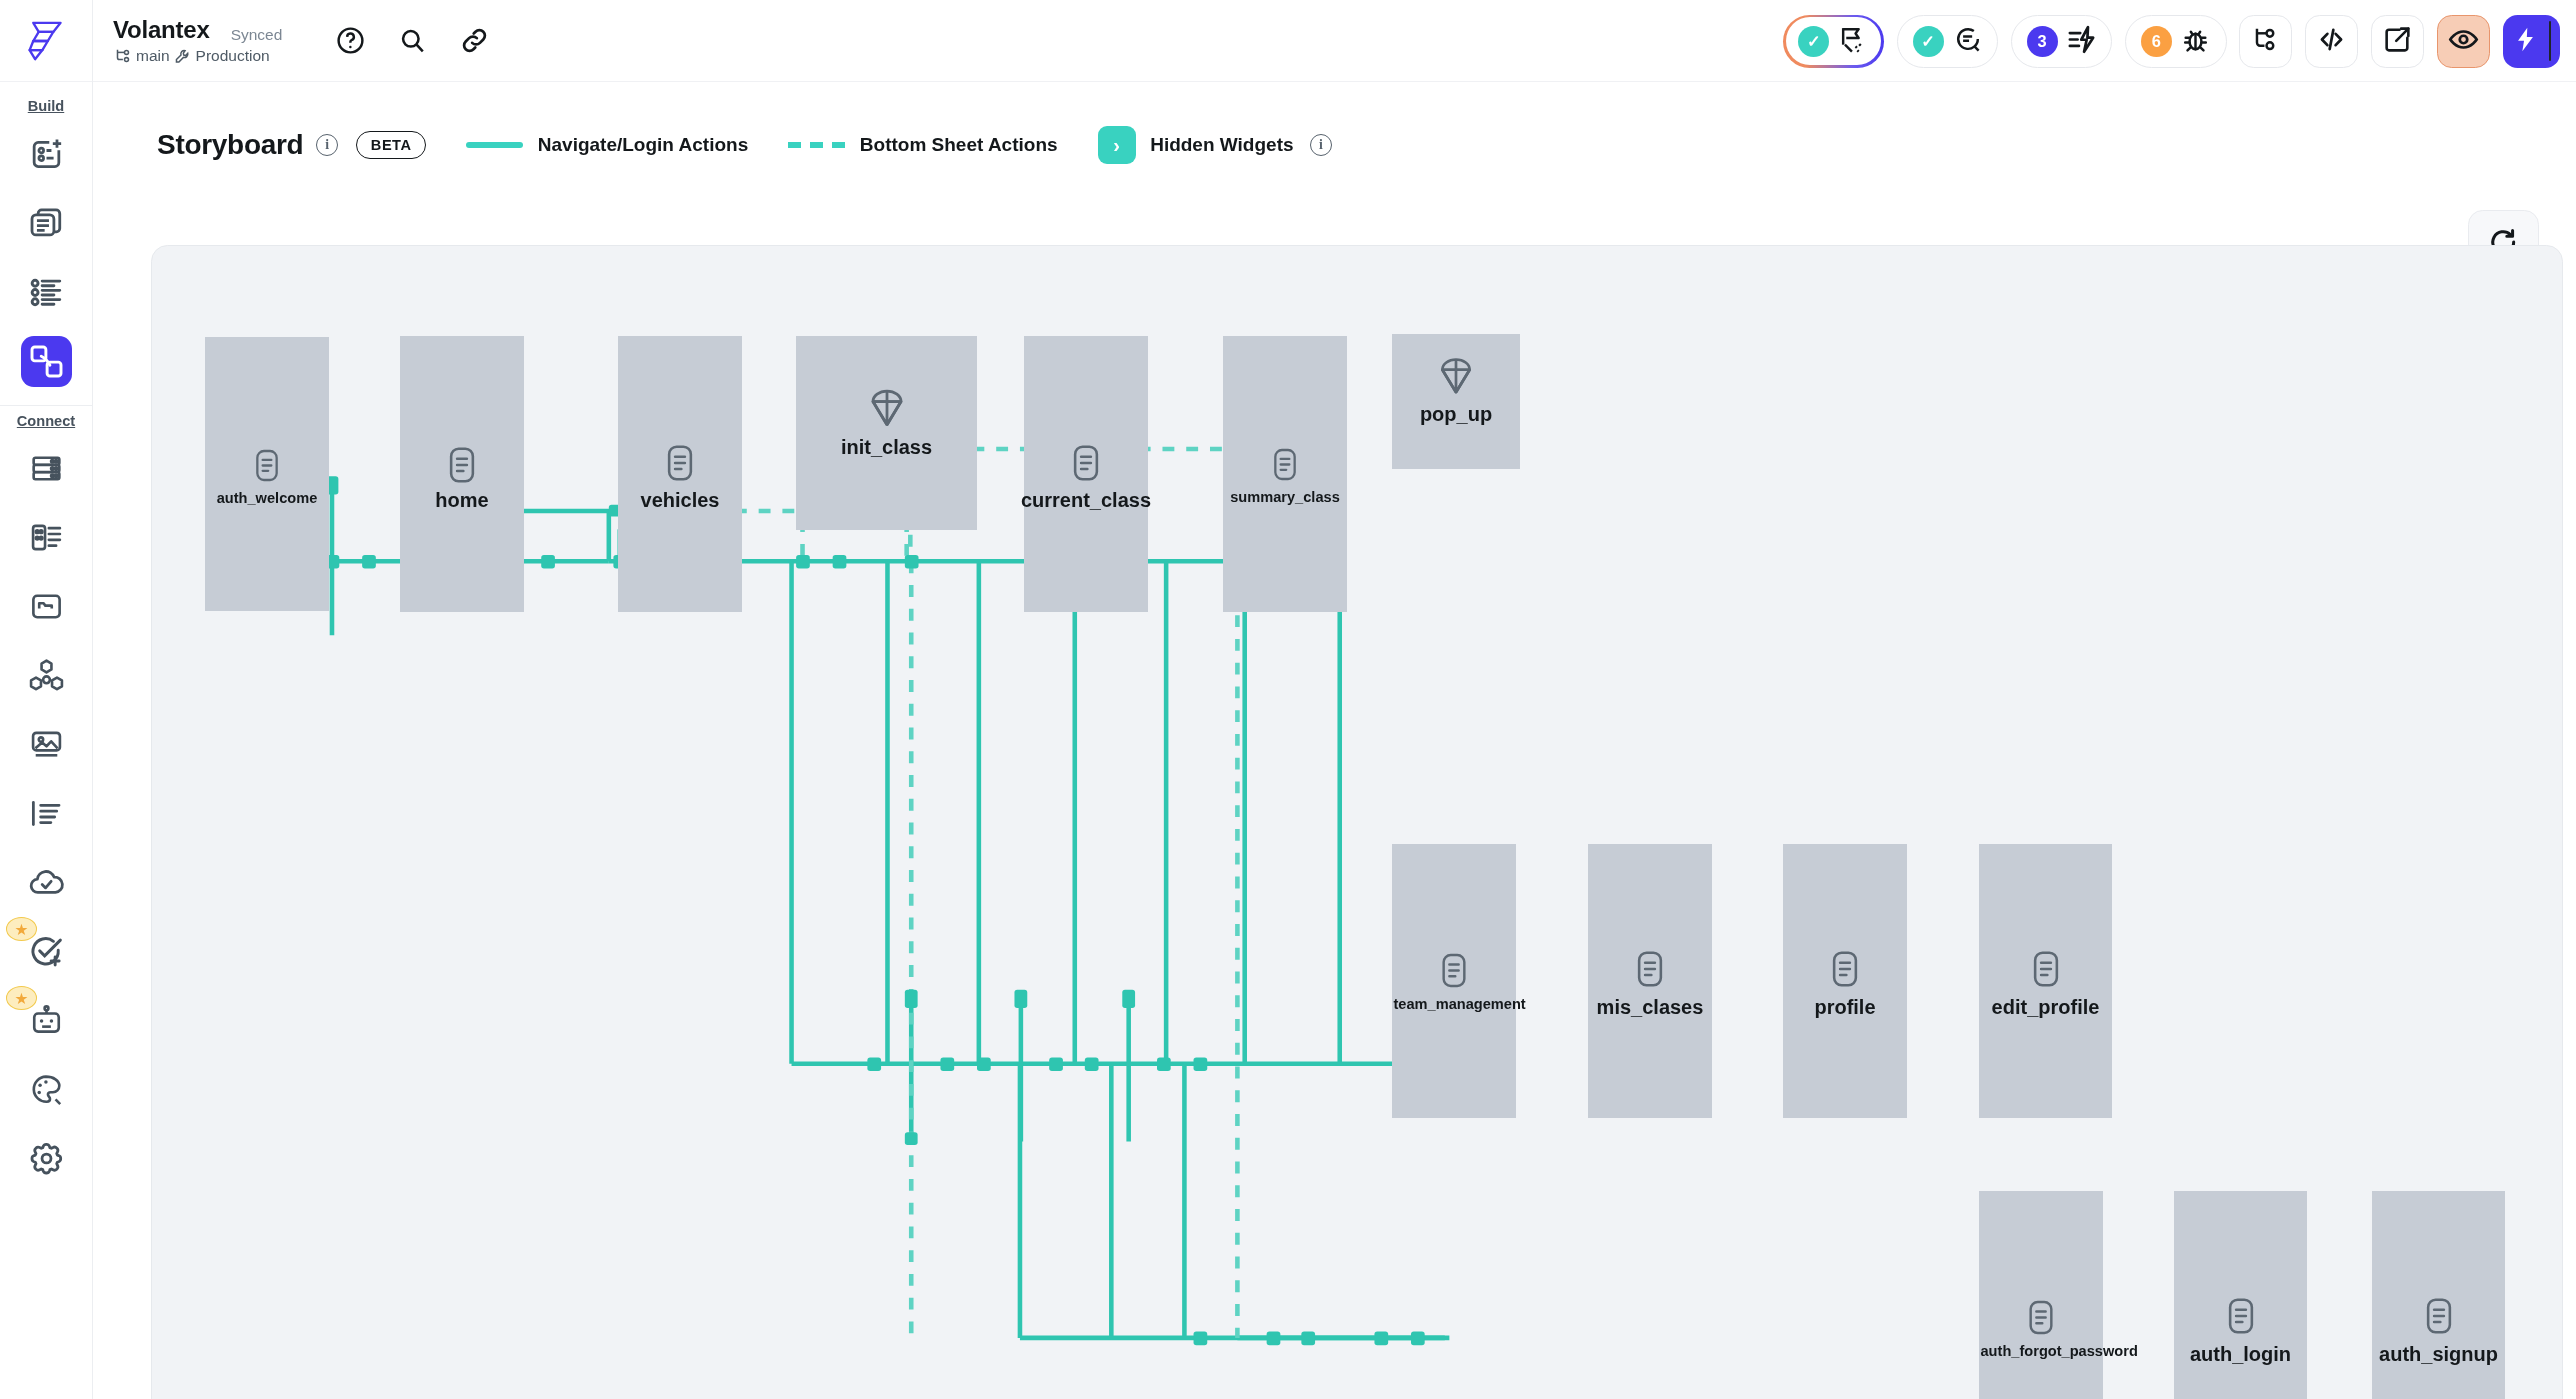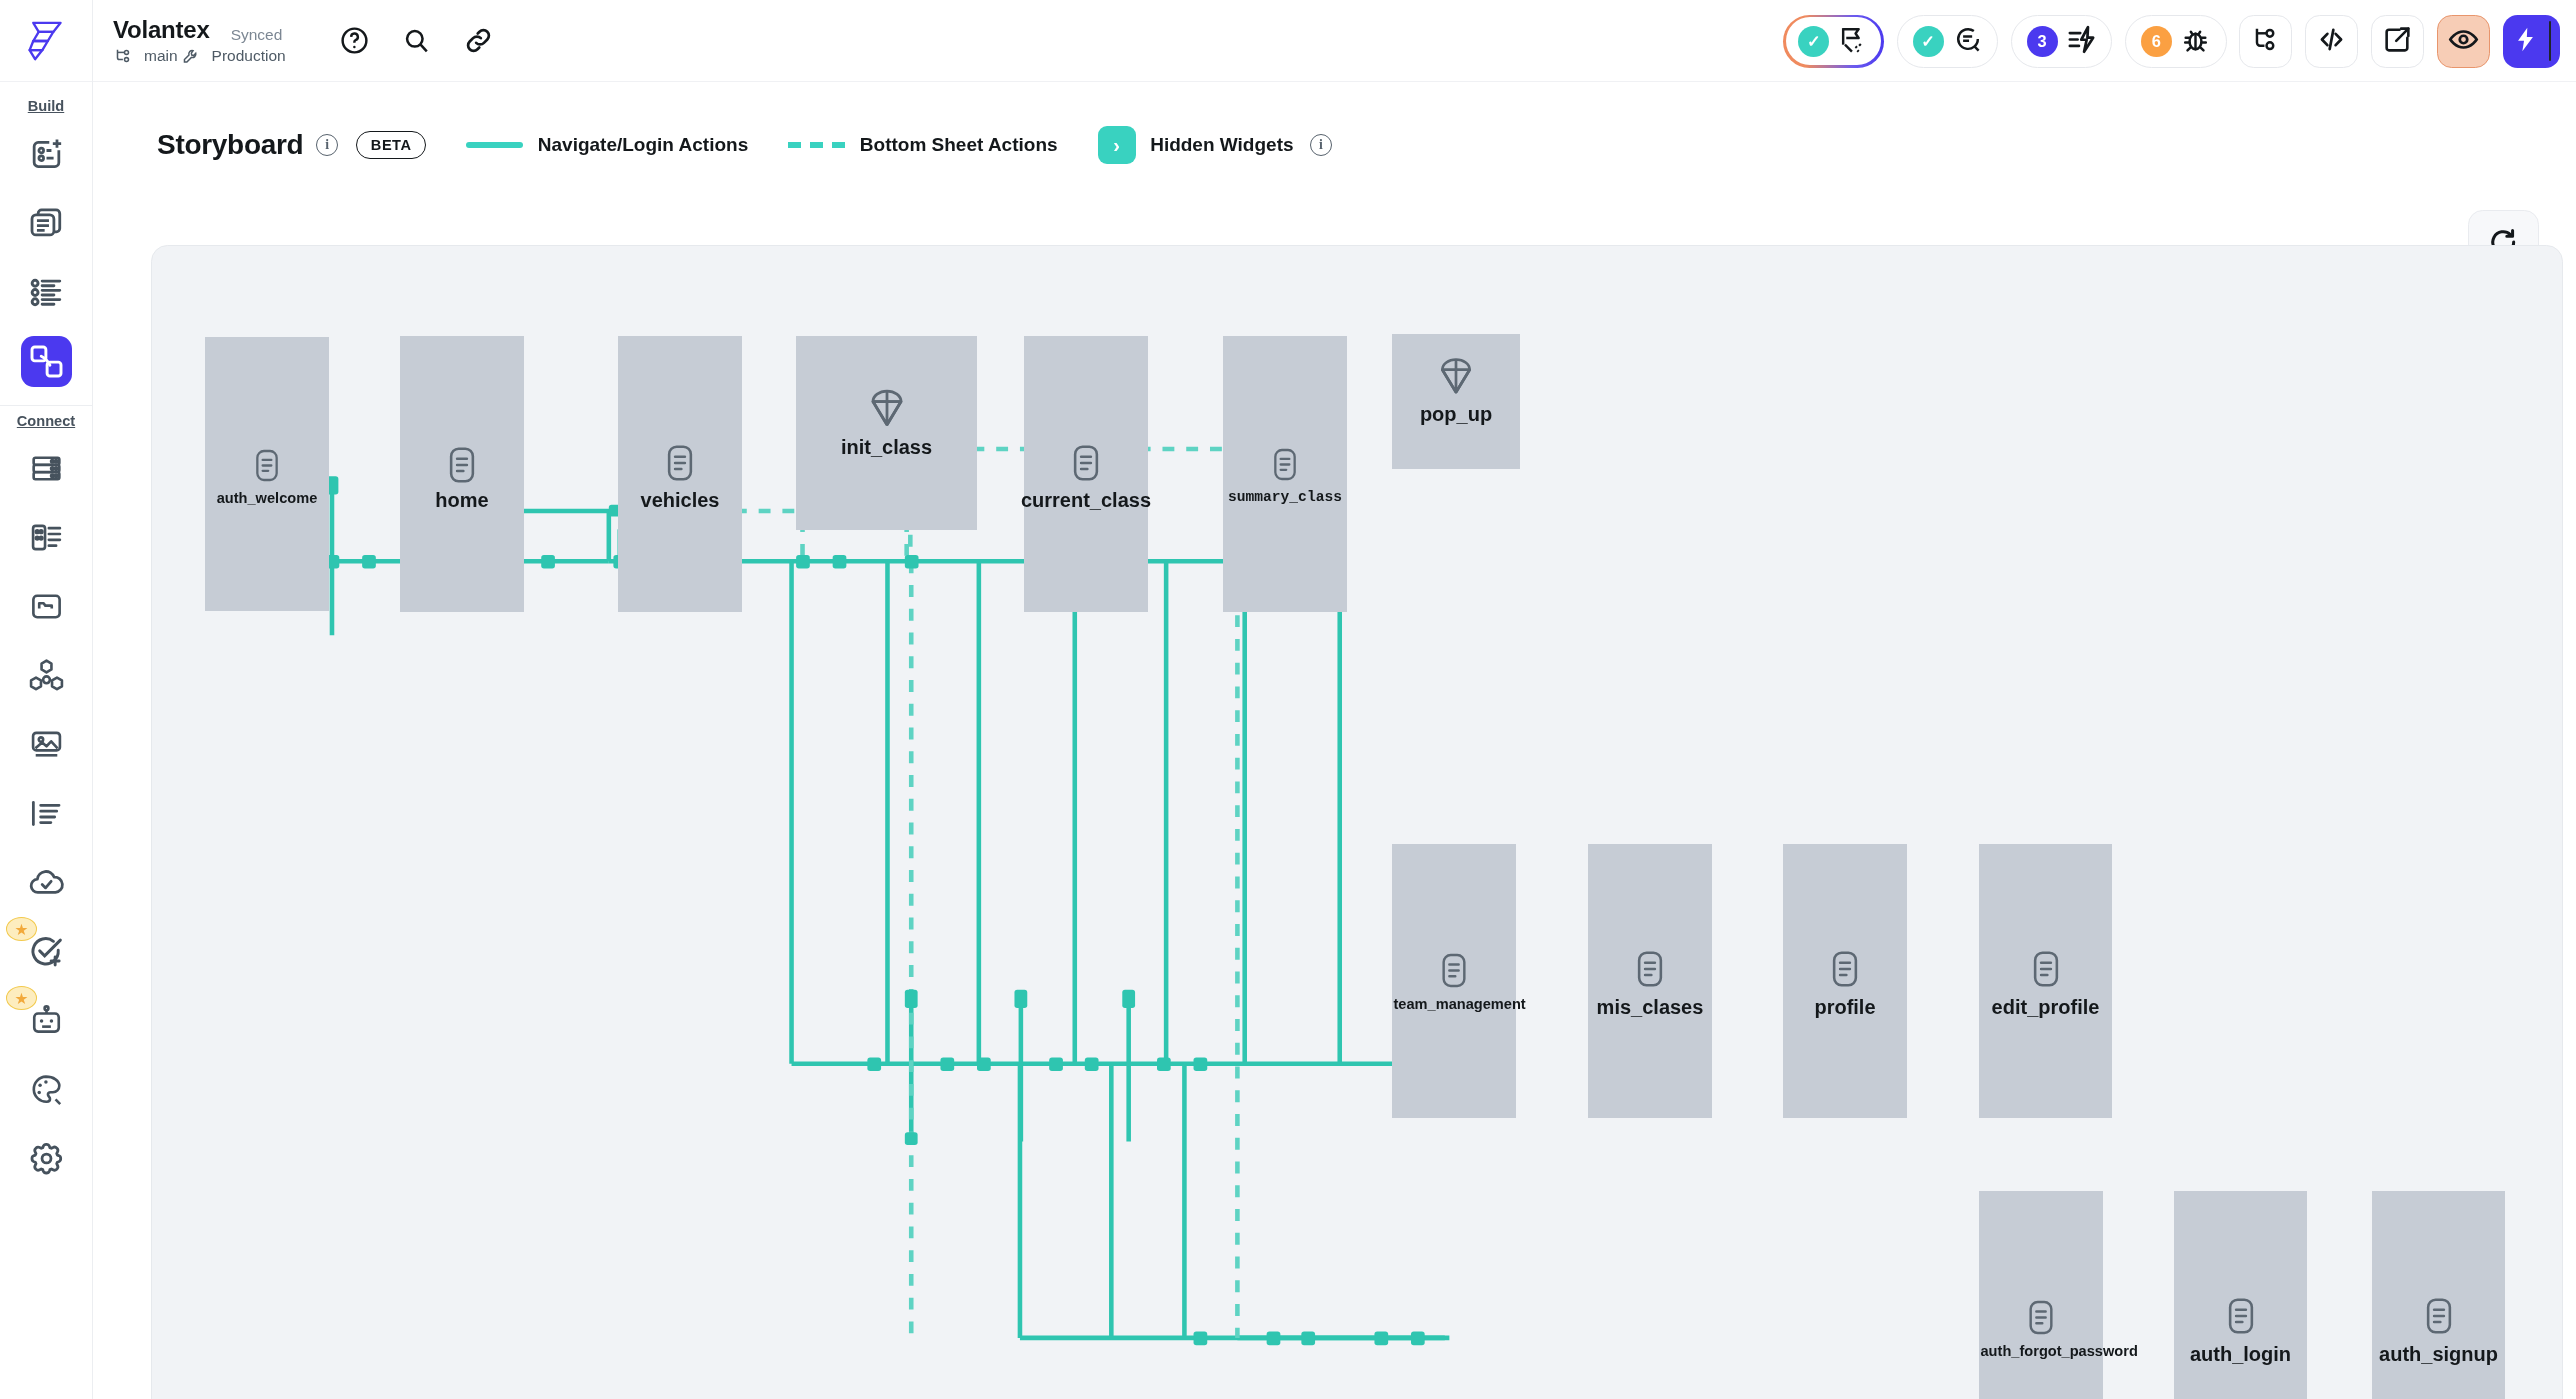--- a/index.html
+++ b/index.html
@@ -20,21 +20,21 @@
   }
   .logo-cell{
     width:93px; height:82px; display:flex; align-items:center; justify-content:center;
     border-right:0.9px solid #eceef1;
   }
   .proj-block{ margin-left:20px; display:flex; flex-direction:column; justify-content:center; gap:3.7px;}
   .proj-row1{ display:flex; align-items:flex-end; gap:21px;}
   .proj-name{ font-size:24px; font-weight:700; letter-spacing:-0.2px;}
   .proj-sync{ font-size:15.5px; color:#7c8793; font-weight:400;}
   .proj-row2{ display:flex; align-items:center; gap:4.6px; font-size:15.5px; color:#4e5a65;}
-  .proj-row2 .branch, .proj-row2 .env{ display:flex; align-items:center; gap:13px;}
+  .proj-row2 .branch, .proj-row2 .env{ display:flex; align-items:center; gap:5px;}
   .head-icons{ display:flex; align-items:center; gap:31px; margin-left:53px;}
   .head-icons .hi{ width:31px; height:31px; display:flex; align-items:center; justify-content:center; cursor:pointer;}
 
   .right-tools{ position:absolute; right:16.4px; top:0; height:82px; display:flex; align-items:center; gap:12.8px;}
   .pill{
     height:53px; border:1.4px solid #e6e8ec; border-radius:27px;
     display:flex; align-items:center; justify-content:center; gap:8.2px;
     padding:0 14.6px; background:#fff; cursor:pointer;
   }
   .pill.sq{ width:53px; padding:0; border-radius:14.6px;}
@@ -591,21 +591,21 @@
     <div class="node md" style="left:872px; top:90px; width:124px; height:276px;">
       <span class="glyph" style="top:108px">
         <svg width="33" height="38" viewBox="0 0 24 28" fill="none" stroke="#5d6873" stroke-width="1.9" stroke-linecap="round">
           <rect x="4" y="2" width="16" height="24" rx="5.5"></rect>
             <path d="M8.4 9.4h7.2M8.4 14h7.2M8.4 18.4h4.6"></path>
         </svg>
       </span>
       <span class="nlabel" style="top:153px; width:155px">current_class</span>
     </div>
 
-    <div class="node sm" style="left:1071px; top:90px; width:124px; height:276px;font-family:Liberation Mono, monospace;">
+    <div class="node sm" style="left:1071px; top:90px; width:124px; height:276px;">
       <span class="glyph" style="top:111px">
         <svg width="29" height="35" viewBox="0 0 24 28" fill="none" stroke="#5d6873" stroke-width="1.9" stroke-linecap="round">
           <rect x="4" y="2" width="16" height="24" rx="5.5"></rect>
             <path d="M8.4 9.4h7.2M8.4 14h7.2M8.4 18.4h4.6"></path>
         </svg>
       </span>
       <span class="nlabel" style="top:153px; width:146px">summary_class</span>
     </div>
 
     <div class="node md" style="left:1240px; top:88px; width:128px; height:135px;">

